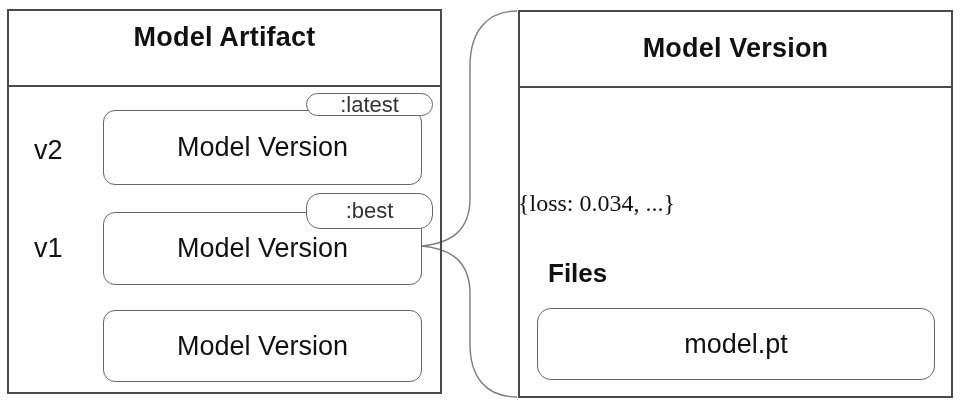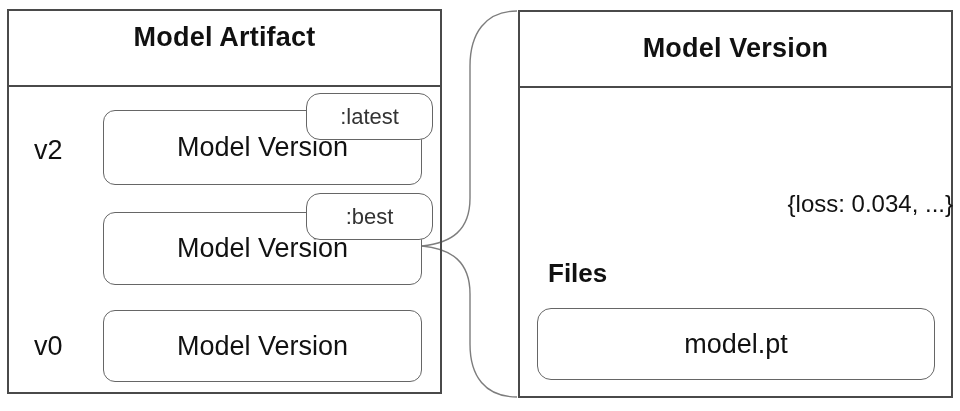--- a/index.html
+++ b/index.html
@@ -13,22 +13,22 @@
     font-weight:bold;font-size:27px;letter-spacing:0.2px;z-index:2;}
   .divider{border-top:2px solid #4a4a4a;height:0;z-index:2;}
   .vlabel{width:52px;font-size:27px;z-index:2;}
   .vbox{left:103px;width:319px;border:1.5px solid #666666;border-radius:12px;
     background:#ffffff;display:flex;align-items:center;justify-content:center;
     font-size:27px;z-index:3;}
   .tag{left:306px;width:127px;border:1.5px solid #666666;border-radius:14px;
     background:#ffffff;display:flex;align-items:center;justify-content:center;
     font-size:22px;color:#333333;z-index:4;}
   .section-heading{font-weight:bold;font-size:26px;z-index:2;}
-  .mono-line{left:518px;width:435px;text-align:right;
-    font-family:Liberation Sans, sans-serif;font-size:24px;z-index:2;}
+  .mono-line{left:518px;width:435px;text-align:left;
+    font-family:Liberation Serif, serif;font-size:24px;z-index:2;}
   .filebox{left:537px;width:398px;height:72px;border:1.5px solid #666666;
     border-radius:14px;background:#ffffff;display:flex;align-items:center;
     justify-content:center;font-size:27px;z-index:3;}
   svg.connectors{left:0;top:0;z-index:1;}
 </style>
 </head>
 <body>
 
 <div class="canvas">
 
@@ -38,32 +38,32 @@
   </svg>
 
   <div class="abs panel" style="left:7px;top:9px;width:435px;height:385px;"></div>
   <div class="abs panel-title" style="left:7px;top:9px;width:435px;height:57px;">Model Artifact</div>
   <div class="abs divider" style="left:7px;top:85px;width:435px;"></div>
 
   <div class="abs vlabel" style="left:34px;top:135px;">v2</div>
   <div class="abs vbox" style="top:110px;height:75px;">
     <span>Model Version</span>
   </div>
-  <div class="abs tag" style="top:93px;height:47px;">
+  <div class="abs tag" style="top:93px;height:23px;">
     <span>:latest</span>
   </div>
 
+  <div class="abs vlabel" style="left:34px;top:233px;">v1</div>
   <div class="abs vbox" style="top:212px;height:73px;">
     <span>Model Version</span>
   </div>
-  <div class="abs tag" style="top:193px;height:47px;">
+  <div class="abs tag" style="top:193px;height:36px;">
     <span>:best</span>
   </div>
 
-  <div class="abs vlabel" style="left:34px;top:331px;">v0</div>
   <div class="abs vbox" style="top:310px;height:72px;">
     <span>Model Version</span>
   </div>
 
   <div class="abs panel" style="left:518px;top:10px;width:435px;height:388px;"></div>
   <div class="abs panel-title" style="left:518px;top:10px;width:435px;height:76px;">Model Version</div>
   <div class="abs divider" style="left:518px;top:86px;width:435px;"></div>
 
   <div class="abs mono-line" style="top:190px;">{loss: 0.034, ...}</div>
 

